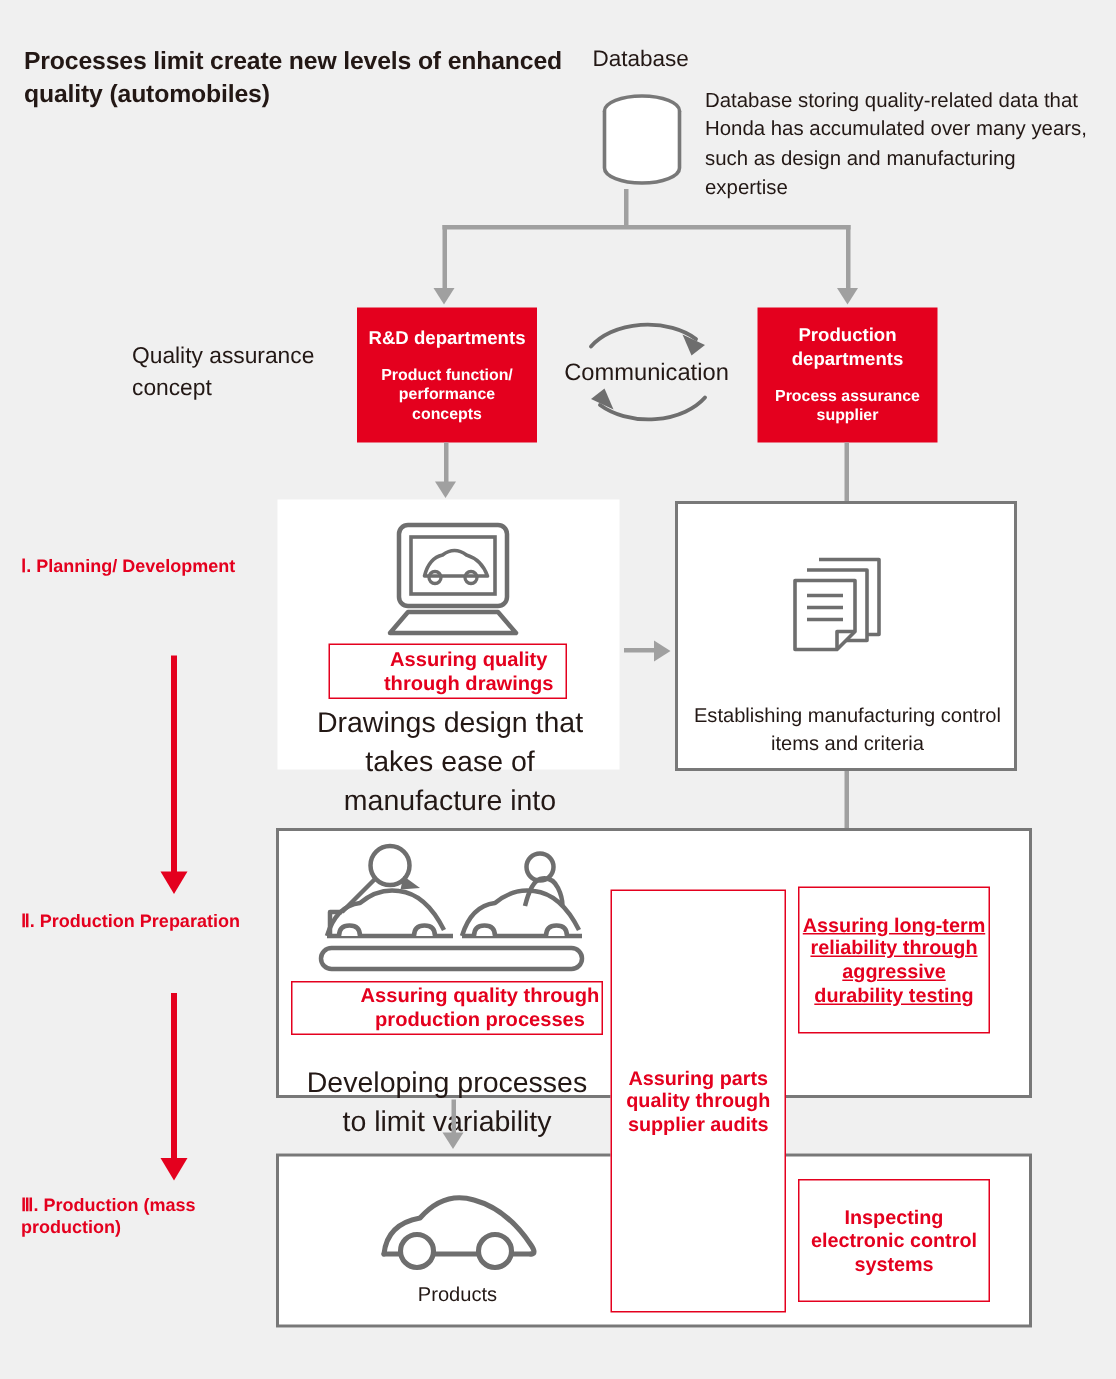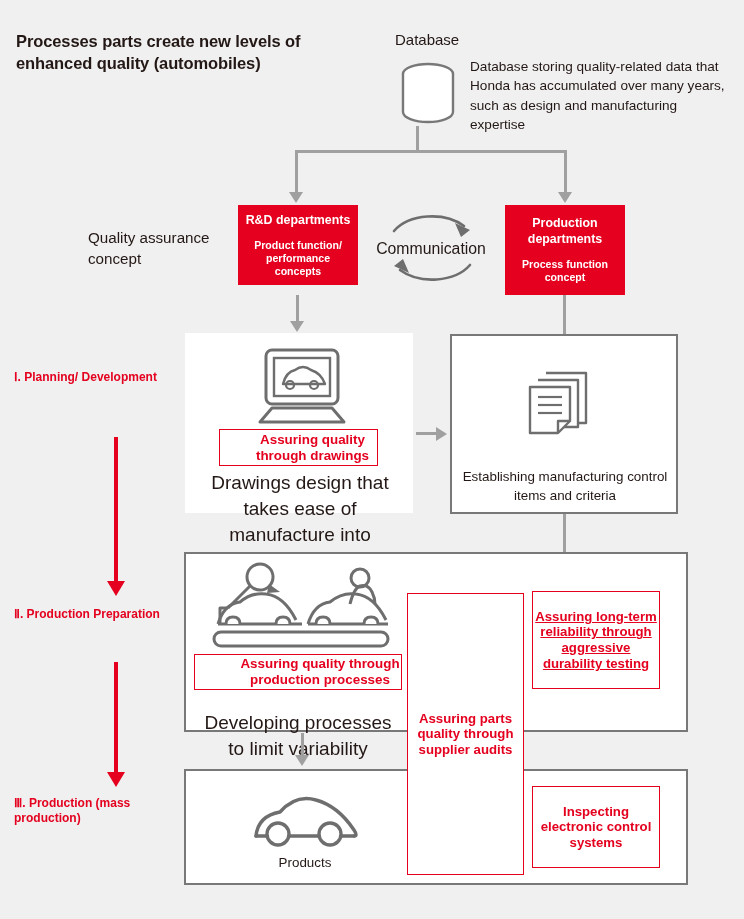--- a/index.html
+++ b/index.html
@@ -95,48 +95,48 @@
     text-align: center; font-size: 13.4px; color: #231815;
   }
 
   svg { display: block; }
 </style>
 </head>
 <body>
 
 <div id="root">
 
-  <div class="abs title">Processes parts create new levels of enhanced quality (automobiles)</div>
+  <div class="abs title">Processes limit create new levels of enhanced quality (automobiles)</div>
 
   <div class="abs db-label">Database</div>
   <div class="abs db-icon">
     <svg width="56" height="62" viewBox="0 0 56 62">
       <ellipse cx="28" cy="12" rx="25" ry="10" fill="#ffffff" stroke="#787878" stroke-width="2.4"></ellipse>
       <path d="M3 12 V50 A25 10 0 0 0 53 50 V12" fill="#ffffff" stroke="#787878" stroke-width="2.4"></path>
     </svg>
   </div>
   <div class="abs db-desc">Database storing quality-related data that Honda has accumulated over many years, such as design and manufacturing expertise</div>
 
   <div class="abs gline vline" style="left:416px; top:126px; width:3px; height:25px;"></div>
   <div class="abs gline hline" style="left:295px; top:150px; width:272px; height:3px;"></div>
   <div class="abs gline vline" style="left:295px; top:150px; width:3px; height:43px;"></div>
   <div class="abs gline vline" style="left:564px; top:150px; width:3px; height:43px;"></div>
   <div class="abs arrow-down-g" style="left:289px; top:192px;"></div>
   <div class="abs arrow-down-g" style="left:558px; top:192px;"></div>
 
   <div class="abs qa-concept">Quality assurance concept</div>
 
-  <div class="abs red-box" style="left:238px; top:205px; width:120px; height:80px;">
+  <div class="abs red-box" style="left:238px; top:205px; width:120px; height:90px;">
     <div class="rb-title">R&amp;D departments</div>
     <div class="rb-sub">Product function/ performance concepts</div>
   </div>
 
   <div class="abs red-box" style="left:505px; top:205px; width:120px; height:90px;">
     <div class="rb-title">Production departments</div>
-    <div class="rb-sub">Process function concept</div>
+    <div class="rb-sub">Process assurance supplier</div>
   </div>
 
   <div class="abs" style="left:382px; top:198px; width:100px; height:100px;">
     <svg width="100" height="100" viewBox="0 0 100 100">
       <path d="M12 33 A44 30 0 0 1 82 28" fill="none" stroke="#6e6e6e" stroke-width="2.6" stroke-linecap="round"></path>
       <path d="M88 32 L73 25 L79 39 Z" fill="#6e6e6e"></path>
       <path d="M88 67 A44 30 0 0 1 18 72" fill="none" stroke="#6e6e6e" stroke-width="2.6" stroke-linecap="round"></path>
       <path d="M12 68 L27 75 L21 61 Z" fill="#6e6e6e"></path>
     </svg>
   </div>

